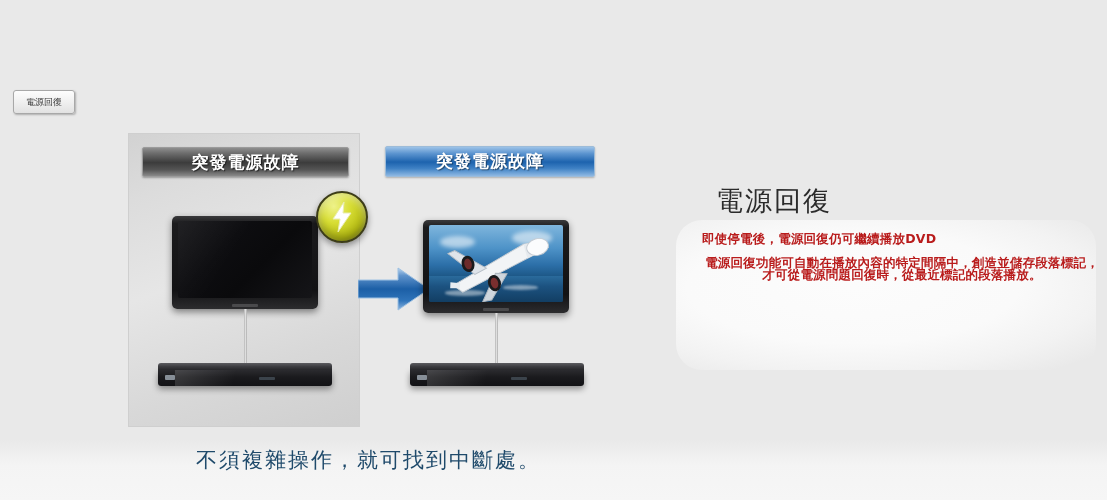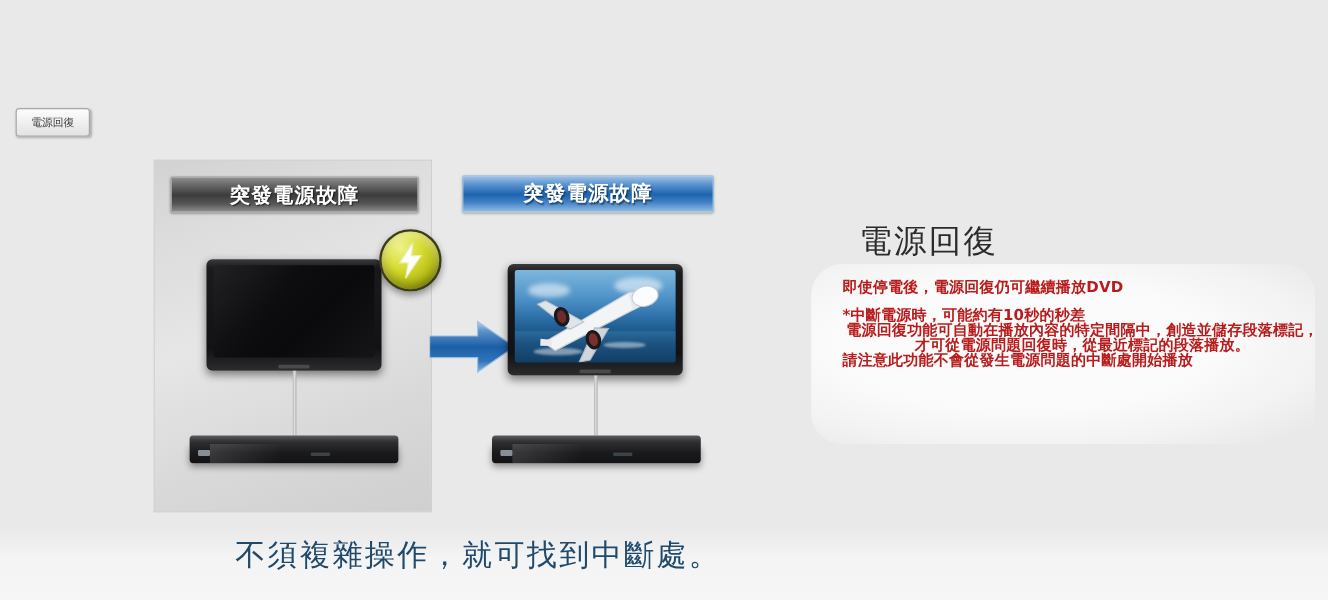--- a/index.html
+++ b/index.html
@@ -113,21 +113,21 @@
     display:flex;align-items:center;justify-content:center;
   }
   .bolt svg{width:26px;height:30px;}
 
   
   .arrow{position:absolute;left:358px;top:238px;width:72px;height:46px;}
 
   
   .caption{
     position:absolute;left:196px;top:418px;width:420px;
-    font-size:25px;color:#1f4a6b;letter-spacing:2px;white-space:nowrap;
+    font-size:21px;color:#1f4a6b;letter-spacing:2px;white-space:nowrap;
   }
 
   
   .callout{
     position:absolute;left:676px;top:192px;width:420px;height:150px;
     background:radial-gradient(ellipse at 42% 45%,#fcfcfc 0%,#fafafa 48%,rgba(250,250,250,.55) 72%,rgba(240,240,240,0) 92%);
     border-radius:26px;
   }
   .rtitle{
     position:absolute;left:716px;top:155px;
@@ -233,18 +233,16 @@
     </div>
   </div>
 
   <div class="caption">不須複雜操作，就可找到中斷處。</div>
 
   <div class="callout"></div>
   <div class="rtitle">電源回復</div>
   <div class="rtext">
     <span class="ln">即使停電後，電源回復仍可繼續播放DVD</span>
     <span class="gap"></span>
-    <span class="ln">*中斷電源時，可能約有10秒的秒差</span>
     <span class="wrap">電源回復功能可自動在播放內容的特定間隔中，創造並儲存段落標記，才可從電源問題回復時，從最近標記的段落播放。</span>
-    <span class="ln">請注意此功能不會從發生電源問題的中斷處開始播放</span>
   </div>
 
 </div>
 
 </body></html>

